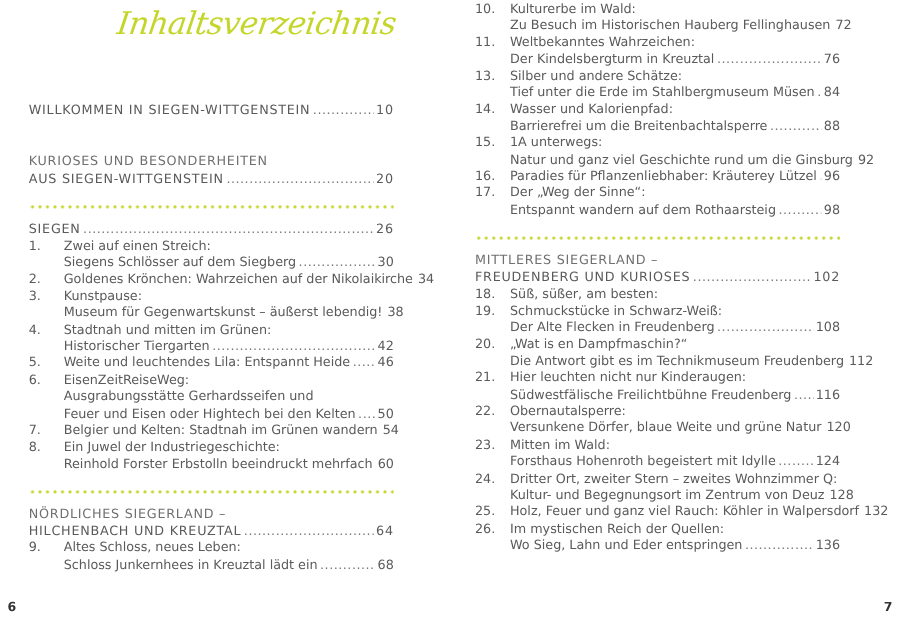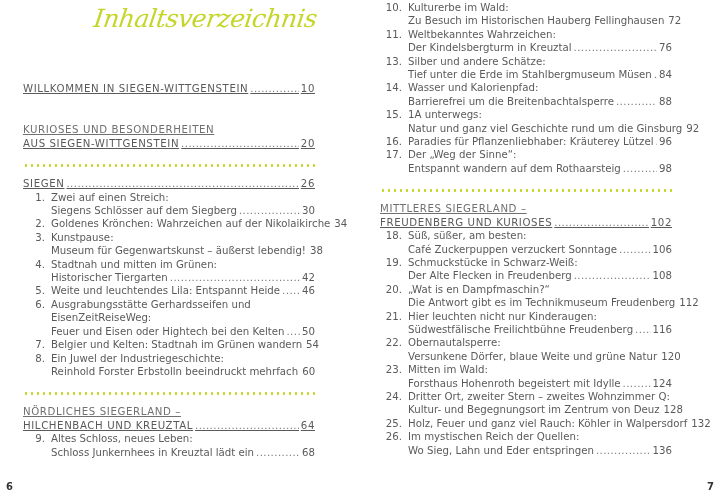--- a/index.html
+++ b/index.html
@@ -11,29 +11,29 @@
     .page-left { left: 0; width: 360px; }
     .page-right { left: 360px; width: 360px; }
     .script-title {
       position: absolute; left: 94px; top: 4px; font-family: "DejaVu Serif", serif;
       font-style: italic; font-size: 25px; color: #c5d62b; letter-spacing: -0.5px;
       transform: skewX(-8deg);
     }
     .col { position: absolute; }
     .col-left { left: 23px; top: 82px; width: 292px; }
     .sec-title {
-      font-size: 10.2px; letter-spacing: 0.6px; color: #707070; line-height: 13.4px; text-decoration: underline;
+      font-size: 10.2px; letter-spacing: 0.6px; color: #707070; line-height: 13.4px;
     }
     .line { display: flex; align-items: baseline; font-size: 10.2px; line-height: 13.4px; color: #5a5a5a; white-space: nowrap; }
     .line .txt { flex: 0 0 auto; }
     .line .dots { flex: 1 1 auto; overflow: hidden; margin: 0 2px; }
     .line .dots::after { content: "................................................................................................................................................"; letter-spacing: 0.4px; color: #777; }
     .line .pg { flex: 0 0 auto; }
     .entry { display: flex; }
-    .entry .num { width: 22px; text-align: right; padding-right: 6px; flex: 0 0 auto; font-size: 10.2px; line-height: 13.4px; }
+    .entry .num { width: 22px; text-align: left; padding-right: 6px; flex: 0 0 auto; font-size: 10.2px; line-height: 13.4px; }
     .entry .body { flex: 1 1 auto; min-width: 0; }
     .gap { height: 14px; }
     .sep {
       height: 3px; margin: 0 0 10px 0;
       background-image: radial-gradient(circle, #c5d62b 1.1px, transparent 1.3px);
       background-size: 6px 3px; background-repeat: repeat-x;
     }
     .pgnum { position: absolute; bottom: 3px; font-size: 10px; font-weight: bold; color: #333; }
   </style>
 </head>
@@ -131,24 +131,24 @@
             <span class="dots"></span>
             <span class="pg">46</span>
           </div>
       </div>
     </div>
 
     <div class="entry">
       <span class="num">6.</span>
       <div class="body">
         <div class="line">
+            <span class="txt">EisenZeitReiseWeg:</span>
+          </div>
+        <div class="line">
             <span class="txt">Ausgrabungsstätte Gerhardsseifen und</span>
-          </div>
-        <div class="line">
-            <span class="txt">EisenZeitReiseWeg:</span>
           </div>
         <div class="line">
             <span class="txt">Feuer und Eisen oder Hightech bei den Kelten</span>
             <span class="dots"></span>
             <span class="pg">50</span>
           </div>
       </div>
     </div>
 
     <div class="entry">
@@ -309,25 +309,20 @@
         <span class="pg">102</span>
       </div>
     </div>
 
     <div class="entry">
       <span class="num">18.</span>
       <div class="body">
         <div class="line">
             <span class="txt">Süß, süßer, am besten:</span>
           </div>
-        <div class="line">
-            <span class="txt">Café Zuckerpuppen verzuckert Sonntage</span>
-            <span class="dots"></span>
-            <span class="pg">106</span>
-          </div>
       </div>
     </div>
     <div class="entry">
       <span class="num">19.</span>
       <div class="body">
         <div class="line">
             <span class="txt">Schmuckstücke in Schwarz-Weiß:</span>
           </div>
         <div class="line">
             <span class="txt">Der Alte Flecken in Freudenberg</span>

